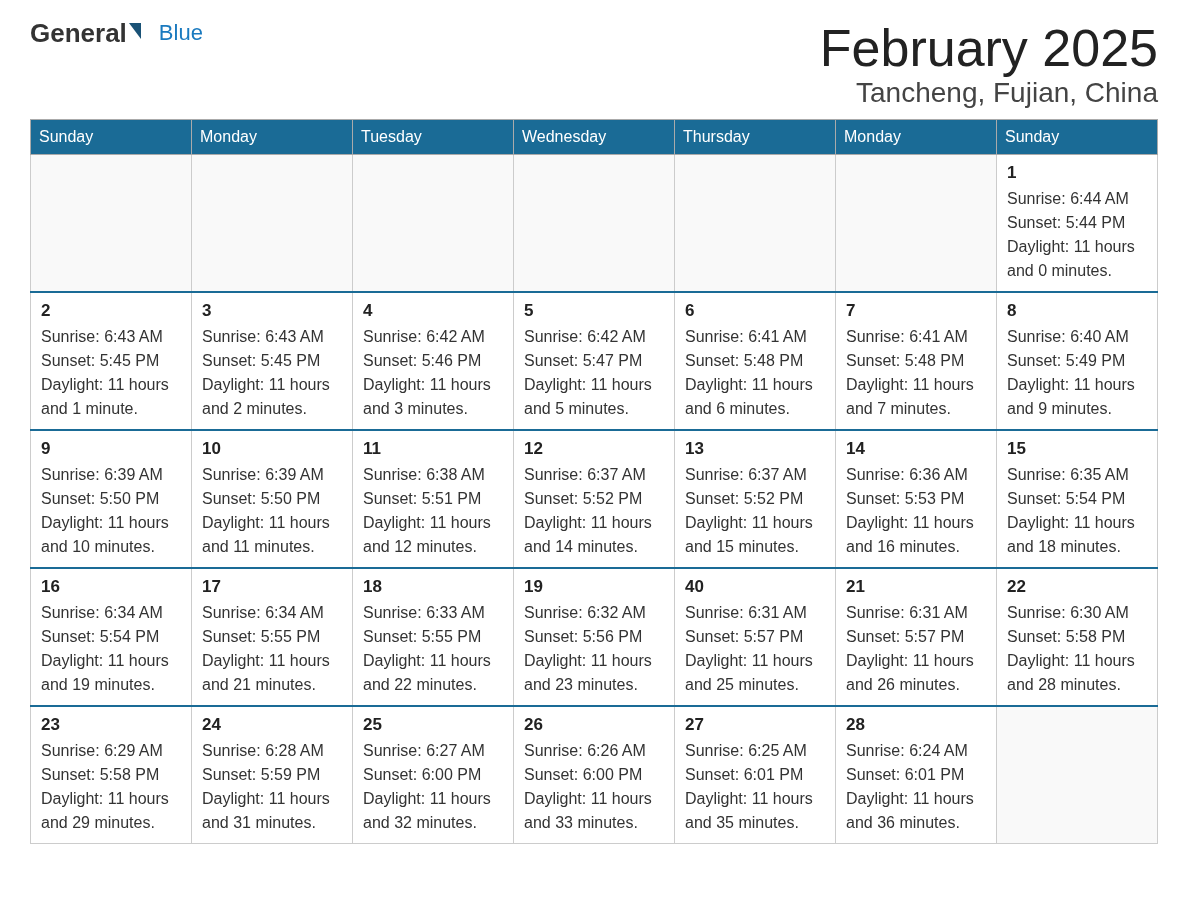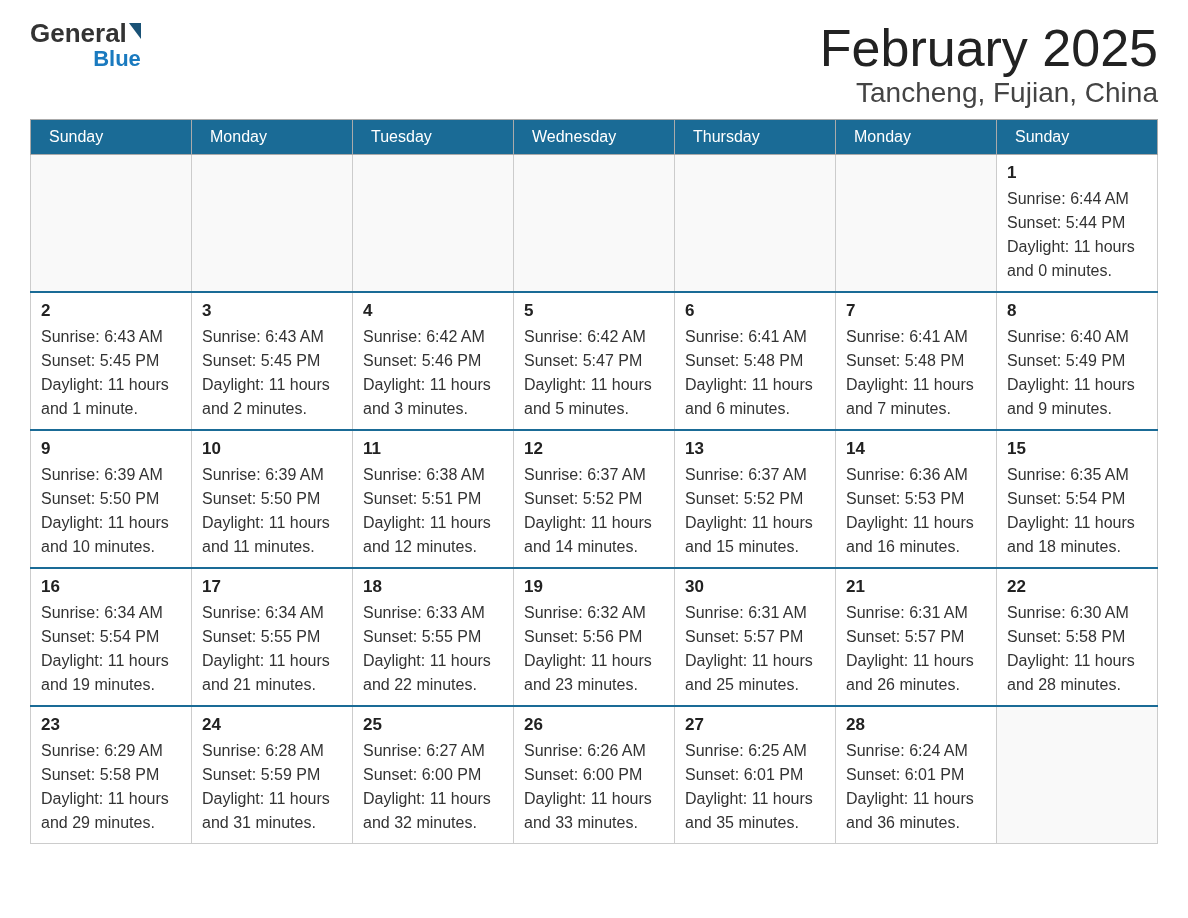--- a/index.html
+++ b/index.html
@@ -11,32 +11,32 @@
       padding: 20px 30px;
     }
     .header {
       display: flex;
       justify-content: space-between;
       align-items: flex-start;
       margin-bottom: 10px;
     }
     .logo {
       display: flex;
-      flex-direction: column;
-      align-items: flex-end;
+      flex-direction: row;
+      align-items: center;
     }
     .logo-general {
       font-size: 26px;
       font-weight: bold;
       color: #333;
       line-height: 1;
     }
     .logo-blue {
       font-size: 22px;
-      font-weight: bold;
+      font-weight: normal;
       color: #1a7abf;
       margin-left: 18px;
     }
     .logo-arrow {
       display: inline-block;
       width: 0;
       height: 0;
       border-left: 12px solid transparent;
       border-right: 0px solid transparent;
       border-top: 16px solid #1a5276;
@@ -62,21 +62,21 @@
     .calendar {
       width: 100%;
       border-collapse: collapse;
       margin-top: 6px;
     }
     .calendar thead tr th {
       background-color: #1a6b96;
       color: #fff;
       font-size: 16px;
       font-weight: normal;
-      padding: 8px 18px;
+      padding: 8px 8px;
       text-align: left;
       border: 1px solid #aaa;
     }
     .calendar tbody tr td {
       vertical-align: top;
       padding: 8px 10px;
       border: 1px solid #ccc;
       font-size: 13px;
       color: #333;
       width: 14.28%;
@@ -215,21 +215,21 @@
         </td>
         <td>
           <span class="day-number">18</span>
           <div class="day-info">Sunrise: 6:33 AM<br>Sunset: 5:55 PM<br>Daylight: 11 hours and 22 minutes.</div>
         </td>
         <td>
           <span class="day-number">19</span>
           <div class="day-info">Sunrise: 6:32 AM<br>Sunset: 5:56 PM<br>Daylight: 11 hours and 23 minutes.</div>
         </td>
         <td>
-          <span class="day-number">30</span>
+          <span class="day-number">40</span>
           <div class="day-info">Sunrise: 6:31 AM<br>Sunset: 5:57 PM<br>Daylight: 11 hours and 25 minutes.</div>
         </td>
         <td>
           <span class="day-number">21</span>
           <div class="day-info">Sunrise: 6:31 AM<br>Sunset: 5:57 PM<br>Daylight: 11 hours and 26 minutes.</div>
         </td>
         <td>
           <span class="day-number">22</span>
           <div class="day-info">Sunrise: 6:30 AM<br>Sunset: 5:58 PM<br>Daylight: 11 hours and 28 minutes.</div>
         </td>

